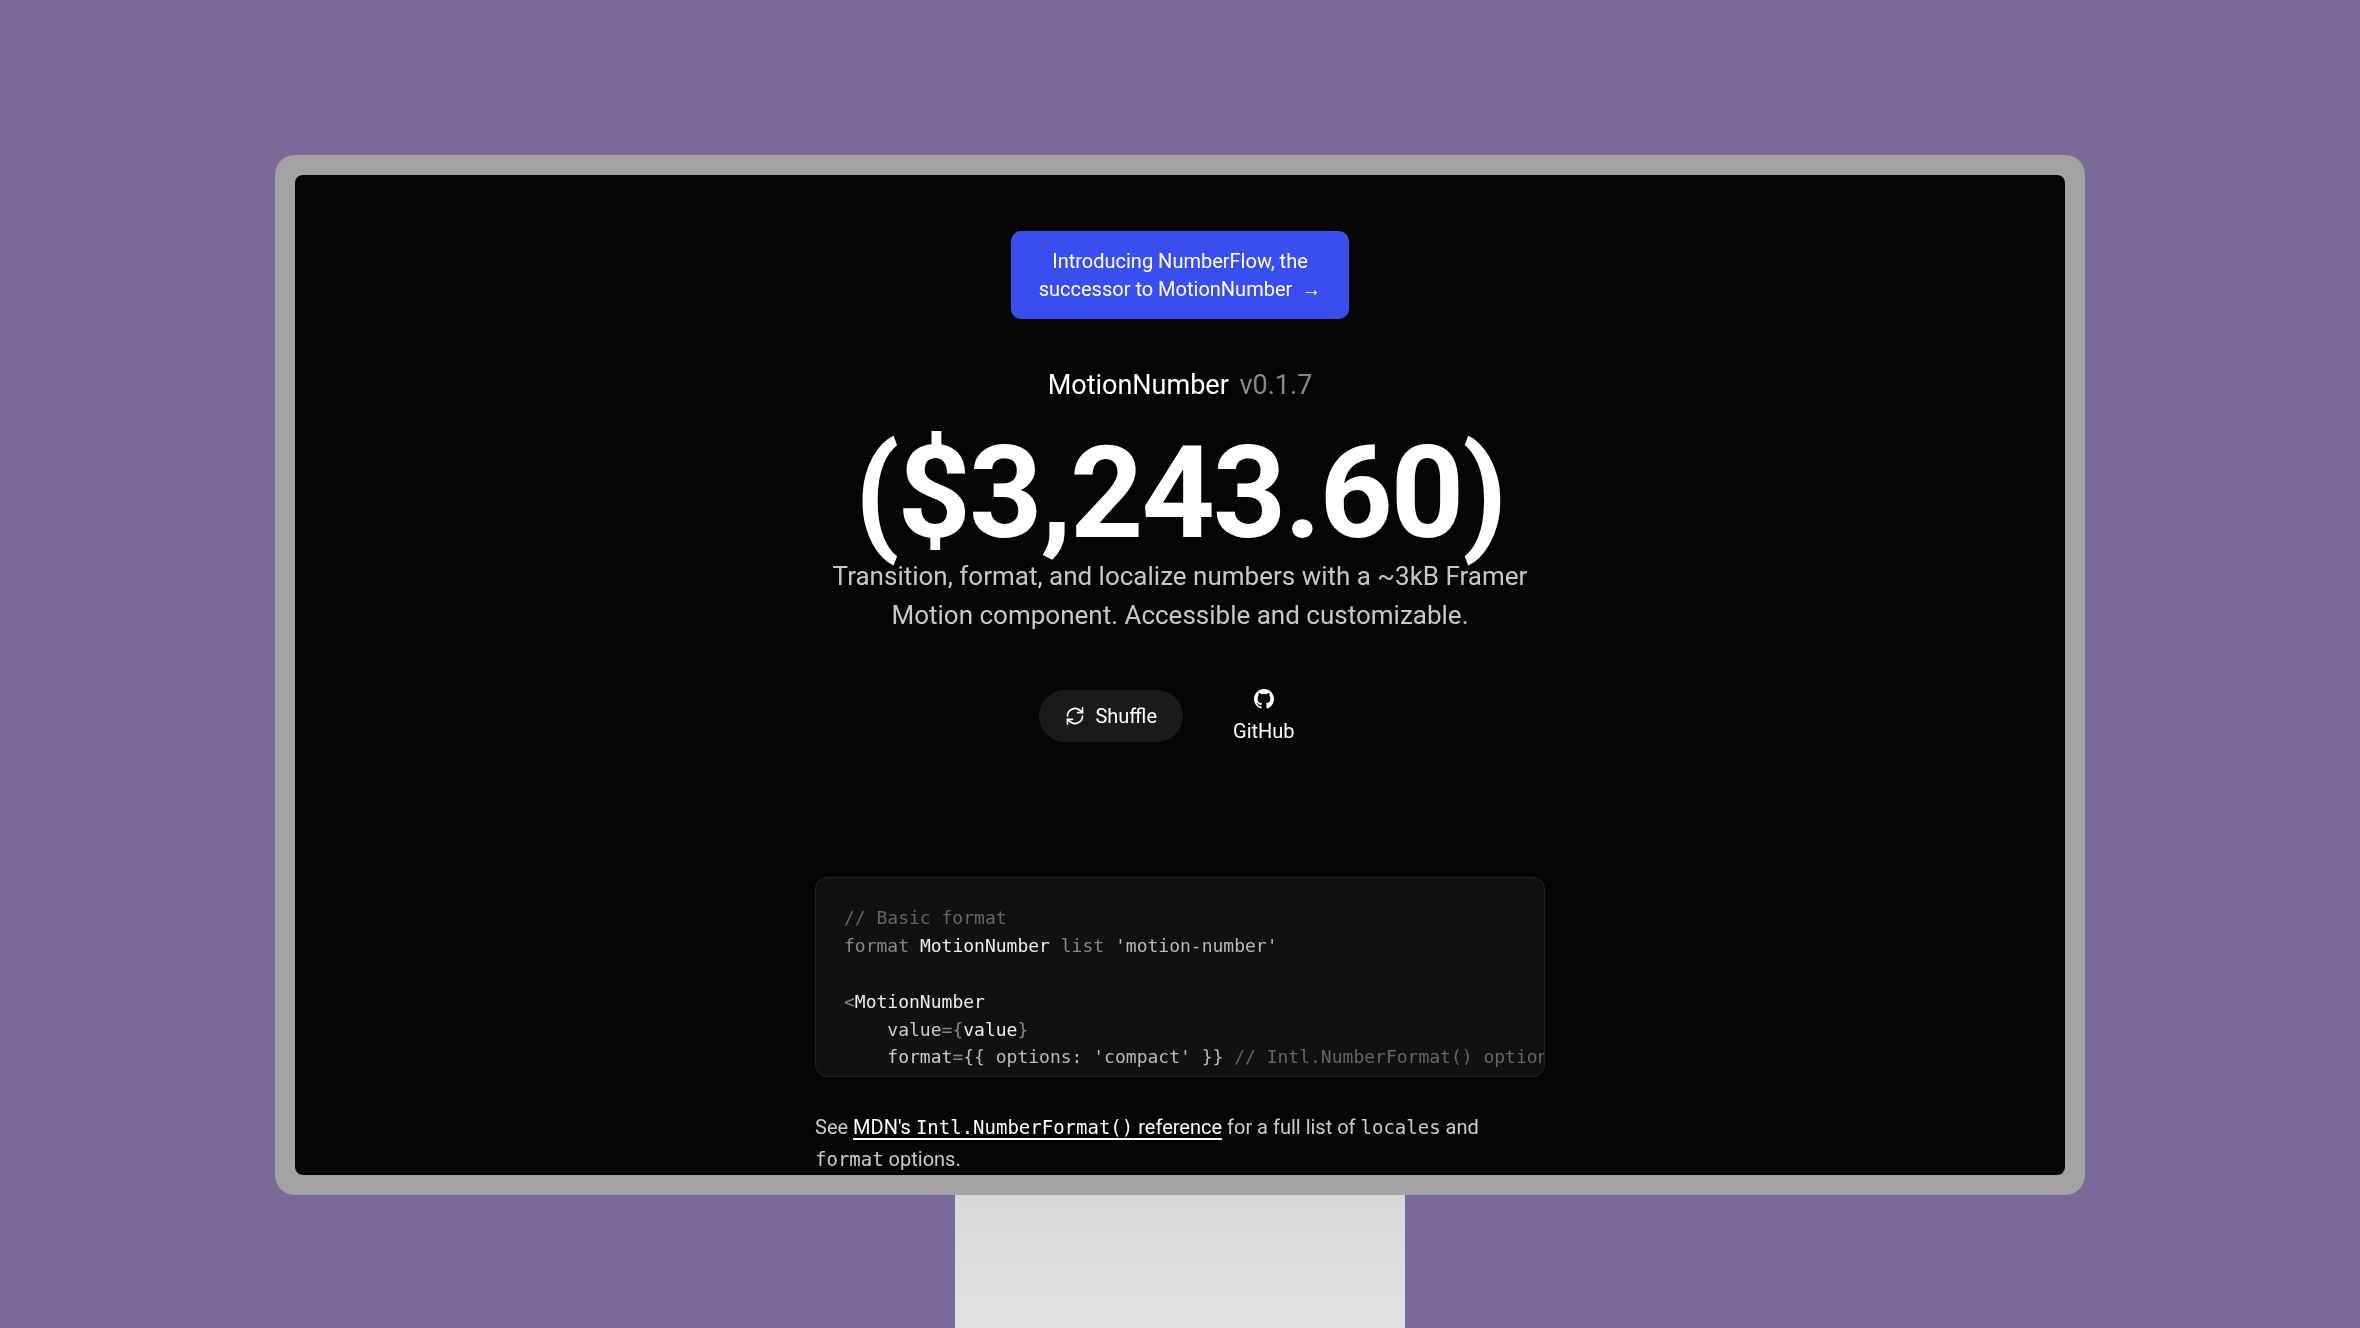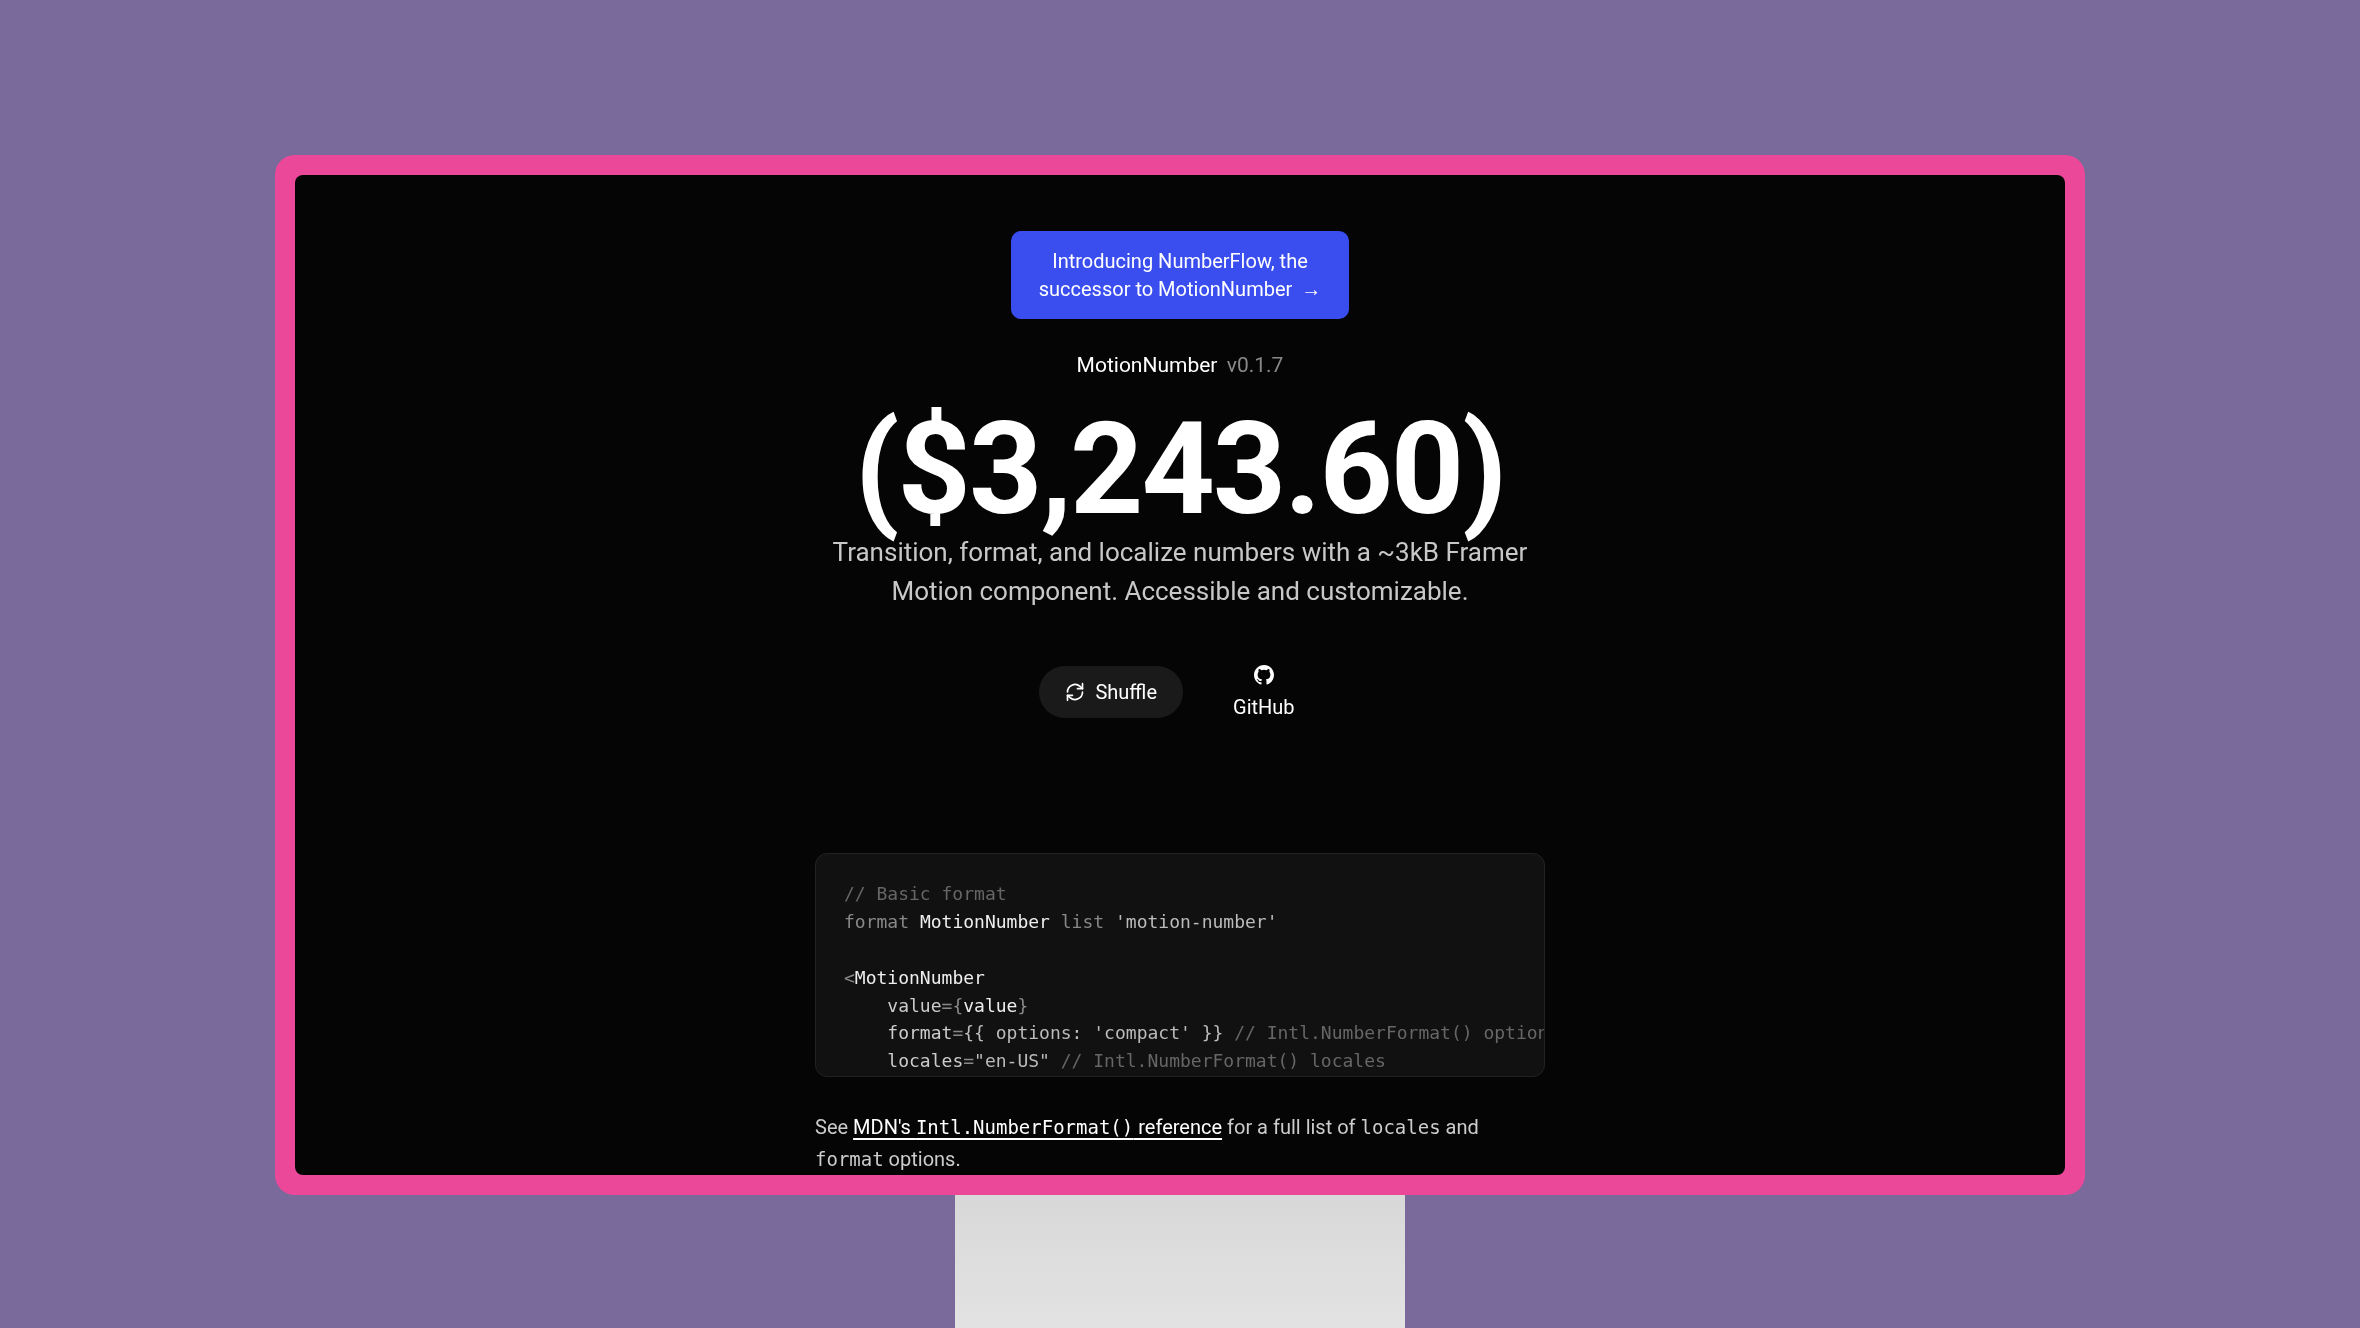--- a/index.html
+++ b/index.html
@@ -15,21 +15,21 @@
   height: 1328px;
   display: flex;
   justify-content: center;
   align-items: flex-start;
   padding-top: 155px;
   overflow: hidden;
 }
 
 .monitor {
   width: 1810px;
-  background: #ec4899;
+  background: #a3a3a3;
   border-radius: 20px;
   padding: 20px;
   position: relative;
 }
 
 .screen {
   width: 100%;
   height: 1000px;
   background: #050505;
   border-radius: 8px;
@@ -59,22 +59,22 @@
   text-align: center;
   line-height: 1.4;
   cursor: pointer;
 }
 
 .announce .arrow {
   margin-left: 4px;
 }
 
 .version-line {
-  margin-top: 34px;
-  font-size: 21px;
+  margin-top: 50px;
+  font-size: 27px;
   color: #fff;
 }
 
 .version-line .ver {
   color: #888;
   margin-left: 4px;
 }
 
 .big-number {
   margin-top: 28px;

